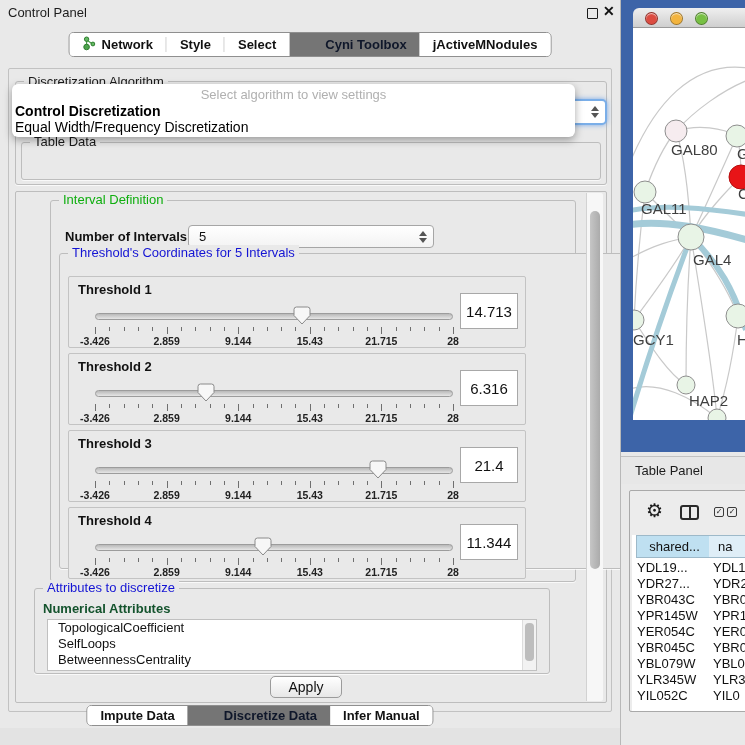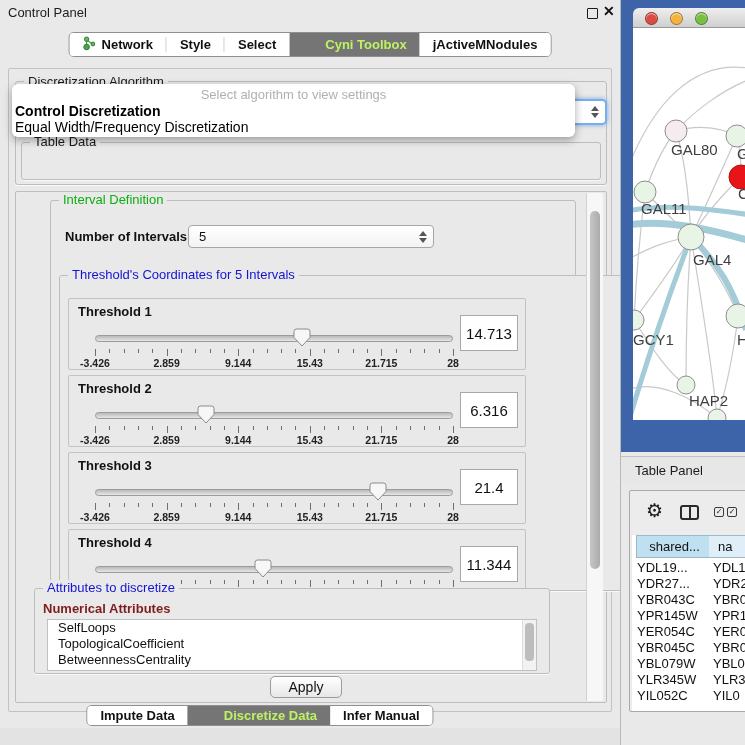--- a/index.html
+++ b/index.html
@@ -11,21 +11,21 @@
   .left-panel { position:absolute; left:0; top:0; width:620px; height:745px; background:#E9E9E9; }
   .titlebar { position:absolute; left:0; top:0; width:620px; height:24px; }
   .titlebar-text { position:absolute; left:8px; top:5px; font-size:13px; color:#1c1c1c; }
   .float-icon { position:absolute; left:587px; top:8px; width:11px; height:11px; border:1.5px solid #1a1a1a; border-radius:1px; }
   .close-icon { position:absolute; left:603px; top:3px; font-size:14px; font-weight:bold; color:#111; }
 
   .tabgroup { position:absolute; display:flex; border:1px solid #8f8f8f; border-radius:5px; overflow:hidden; background:#fff; height:25px; }
   .top-tabs { left:50%; transform:translateX(-50%); top:32px; }
   .bottom-tabs { left:260px; transform:translateX(-50%); top:705px; height:21px; }
   .tab { display:flex; align-items:center; gap:6px; padding:0 13px; font-size:13px; font-weight:bold; color:#111; background:#fff; white-space:nowrap; cursor:default; }
-  .tab.selected { background:#757575; color:#bef264;padding-left:36px; }
+  .tab.selected { background:#757575; color:#0f172a;padding-left:36px; }
   .tab-sep { width:1px; background:#c3c3c3; margin:4px 0; }
 
   .outer-panel { position:absolute; left:8px; top:68px; width:604px; height:644px; border:1px solid #c2c2c2; border-radius:2px; background:#E9E9E9; }
 
   .group { position:absolute; border:1px solid #bdbdbd; border-radius:3px; box-shadow:0 1px 0 rgba(255,255,255,.7); }
   .legend { position:absolute; top:-9px; left:8px; background:#E9E9E9; padding:0 4px; font-size:13px; color:#1a1a1a; white-space:nowrap; }
   .legend.green { color:#0eae0e; }
   .legend.blue { color:#1414d4; }
 
   .combo { position:absolute; background:linear-gradient(#ffffff,#f3f3f3); border:1px solid #a6a6a6; border-radius:4px; font-size:13px; color:#111; display:flex; align-items:center; padding-left:10px; }
@@ -52,21 +52,21 @@
   .th-label { position:absolute; left:9px; top:5px; font-size:13px; font-weight:bold; color:#111; }
   .th-slider { position:absolute; left:26px; top:30px; width:358px; height:36px; }
   .th-track { position:absolute; left:0; top:6px; width:100%; height:7px; border:1px solid #9c9c9c; border-radius:4px; background:linear-gradient(#b9b9b9,#e6e6e6); }
   .th-thumb { position:absolute; top:-1px; }
   .tick { position:absolute; top:20px; width:1px; background:#6f6f6f; }
   .tick.minor { height:4px; }
   .tick.major { height:7px; }
   .scale-label { position:absolute; top:28px; transform:translateX(-50%); font-size:10.5px; font-weight:bold; color:#222; white-space:nowrap; }
   .th-value { position:absolute; left:391px; top:16px; width:58px; height:36px; background:#fff; border:1px solid #a8a8a8; font-size:15px; color:#111; display:flex; align-items:center; justify-content:center; }
 
-  .attr-heading { position:absolute; left:8px; top:12px; font-size:13px; font-weight:bold; color:#7f1d1d; }
+  .attr-heading { position:absolute; left:8px; top:12px; font-size:13px; font-weight:bold; color:#14532d; }
   .attr-list { position:absolute; left:12px; top:30px; width:490px; height:52px; background:#fff; border:1px solid #c0c0c0; overflow:hidden; }
   .attr-item { font-size:13px; color:#111; padding-left:10px; height:16px; line-height:16px; white-space:nowrap; }
   .attr-scroll { position:absolute; right:0; top:0; width:14px; height:100%; background:#f2f2f2; border-left:1px solid #ddd; }
   .attr-scroll .thumb { position:absolute; left:2px; top:3px; width:9px; height:38px; background:#bdbdbd; border-radius:4px; }
 
   .apply-btn { position:absolute; left:254px; top:484px; width:72px; height:22px; background:linear-gradient(#ffffff,#e7e7e7); border:1px solid #9b9b9b; border-radius:5px; font-size:14px; color:#111; display:flex; align-items:center; justify-content:center; font-family:"Liberation Sans",sans-serif; }
   .bottom-strip { position:absolute; left:0; top:728px; width:620px; height:17px; background:#e3e3e3; }
 
   
   .right-side { position:absolute; left:620px; top:0; width:125px; height:745px; background:#E9E9E9; border-left:1px solid #b8b8b8; }
@@ -154,21 +154,21 @@
           <span class="legend green">Interval Definition</span>
           <span style="position:absolute; left:14px; top:28px; font-size:13px; font-weight:bold; color:#111;">Number of Intervals</span>
           <div class="combo" style="left:137px; top:24px; width:246px; height:23px;">
             <span>5</span>
             <span class="spin">
                 <i class="up"></i>
                 <i class="dn"></i>
               </span>
           </div>
 
-          <div class="group" style="left:8px; top:74px; width:610px; height:316px; background:#E9E9E9;">
+          <div class="group" style="left:8px; top:52px; width:610px; height:316px; background:#E9E9E9;">
             <span class="legend blue">Threshold's Coordinates for 5 Intervals</span>
             <div id="thresholds-body">
                 <div class="th-panel" style="top: 22px;">
                   <div class="th-label">Threshold 1</div>
                   <div class="th-slider">
                     <div class="th-track"></div>
                     <span class="tick major" style="left: 0%;"></span>
                     <span class="tick minor" style="left: 4%;"></span>
                     <span class="tick minor" style="left: 8%;"></span>
                     <span class="tick minor" style="left: 12%;"></span>
@@ -336,22 +336,22 @@
           </div>
         </div>
 
         <div class="group" style="left:18px; top:396px; width:516px; height:86px; background:#E9E9E9;">
           <span class="legend blue">Attributes to discretize</span>
           <span class="attr-heading">Numerical Attributes</span>
           <div class="attr-list" id="attr-list">
             <div class="attr-scroll">
                 <span class="thumb"></span>
               </div>
-          <div class="attr-item">SelfLoops</div>
-              <div class="attr-item">TopologicalCoefficient</div>
+          <div class="attr-item">TopologicalCoefficient</div>
+              <div class="attr-item">SelfLoops</div>
               <div class="attr-item">BetweennessCentrality</div>
             </div>
         </div>
 
         <button class="apply-btn">Apply</button>
 
         <div class="vscroll">
           <span class="thumb"></span>
         </div>
       </div>

